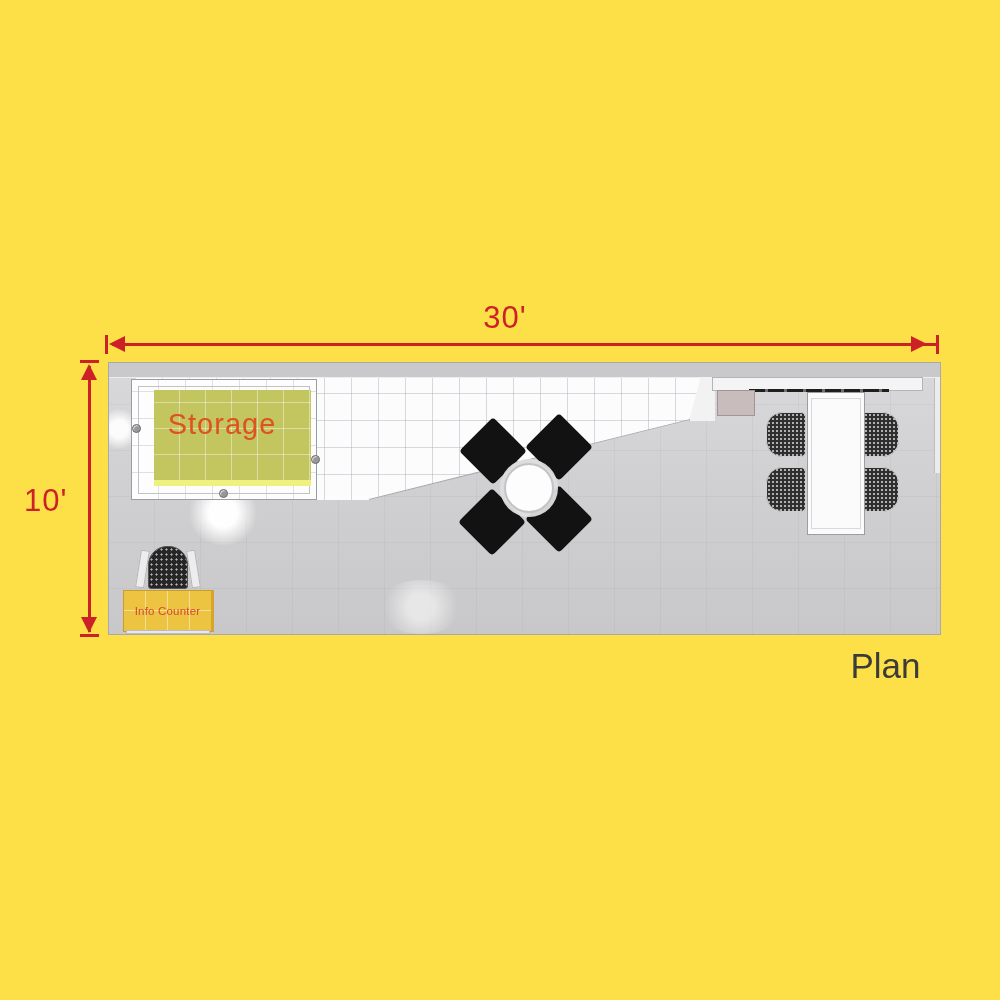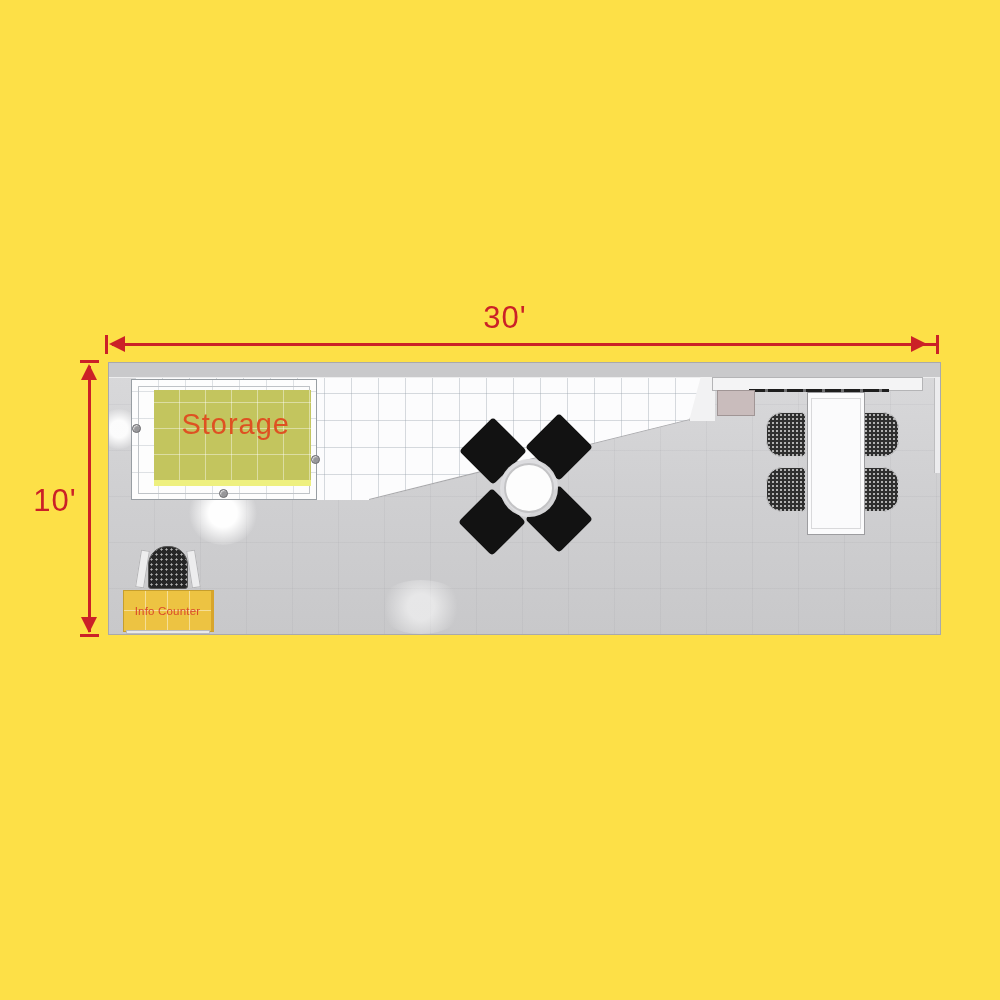--- a/index.html
+++ b/index.html
@@ -47,21 +47,21 @@
       repeating-linear-gradient(0deg, transparent 0 26px, rgba(150,160,170,0.30) 26px 27px),
       repeating-linear-gradient(90deg, transparent 0 26px, rgba(150,160,170,0.30) 26px 27px),
       #fdfdfd; }
   .storage-innerwall { left:6px; top:6px; width:172px; height:108px; border:1px solid #bfc3c7; }
   .storage-fill { left:22px; top:10px; width:157px; height:90px;
     background:
       repeating-linear-gradient(0deg, transparent 0 25px, rgba(255,255,255,0.42) 25px 26px),
       repeating-linear-gradient(90deg, transparent 0 25px, rgba(255,255,255,0.42) 25px 26px),
       #c3c55e; }
   .storage-strip { left:22px; top:100px; width:157px; height:6px; background:#eef07f; }
-  .storage-label { left:22px; top:28px; width:136px; text-align:right; color:#de5122; font-size:29px; letter-spacing:1px; }
+  .storage-label { left:22px; top:28px; width:136px; text-align:center; color:#de5122; font-size:29px; letter-spacing:1px; }
   .knob { width:9px; height:9px; border-radius:50%; background:#97979a; border:1px solid #6e6e71; box-shadow:inset 1px 1px 1px rgba(255,255,255,0.7); }
 
   
   .glow { border-radius:50%; }
   .glow-a { left:79px;  top:118px; width:70px; height:64px; background:radial-gradient(circle, rgba(255,255,255,0.98) 0 30%, rgba(255,255,255,0) 72%); }
   .glow-b { left:-11px; top:46px;  width:42px; height:40px; background:radial-gradient(circle, rgba(255,255,255,0.92) 0 30%, rgba(255,255,255,0) 72%); }
   .glow-c { left:267px; top:217px; width:90px; height:54px; background:radial-gradient(circle, rgba(255,255,255,0.55) 0 25%, rgba(255,255,255,0) 70%); }
 
   
   .info-chair-seat { left:39px; top:183px; width:40px; height:43px; background:
@@ -123,21 +123,21 @@
   <div>
     <div class="abs dim-label" style="left:445px; top:300px; width:120px; text-align:center;">30'</div>
     <div class="abs hline" style="left:112px; top:343px; width:824px;"></div>
     <div class="abs endbar-v" style="left:105px; top:335px;"></div>
     <div class="abs tri tri-left" style="left:109px; top:336px;"></div>
     <div class="abs tri tri-right" style="left:911px; top:336px;"></div>
     <div class="abs endbar-v" style="left:936px; top:335px;"></div>
   </div>
 
   <div>
-    <div class="abs dim-label" style="left:24px; top:483px; width:62px; text-align:center;">10'</div>
+    <div class="abs dim-label" style="left:24px; top:483px; width:62px; text-align:left;">10'</div>
     <div class="abs vline" style="left:88px; top:366px; height:266px;"></div>
     <div class="abs endbar-h" style="left:80px; top:360px;"></div>
     <div class="abs tri tri-up" style="left:81px; top:364px;"></div>
     <div class="abs tri tri-down" style="left:81px; top:617px;"></div>
     <div class="abs endbar-h" style="left:80px; top:634px;"></div>
   </div>
 
   <div class="abs booth">
 
     <div class="abs backwall-band"></div>
@@ -184,14 +184,15 @@
     <div class="abs conf-chair cc-left cc-tl"></div>
     <div class="abs conf-chair cc-left cc-bl"></div>
     <div class="abs conf-chair cc-right cc-tr"></div>
     <div class="abs conf-chair cc-right cc-br"></div>
     <div class="abs conf-table">
       <div class="abs conf-table-inner"></div>
     </div>
 
   </div>
 
+  <div class="abs plan-title">Plan</div>
 
 </div>
 
 </body></html>

